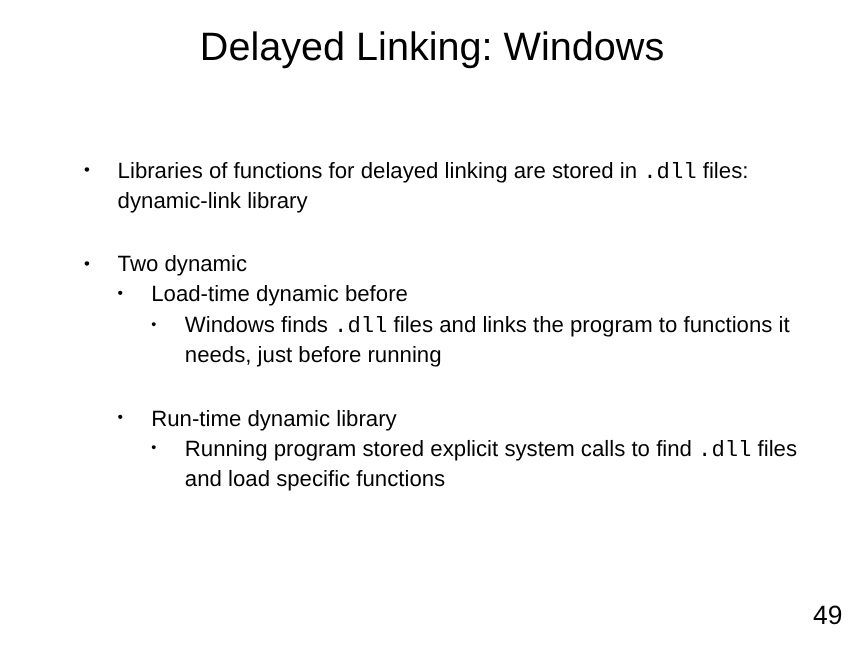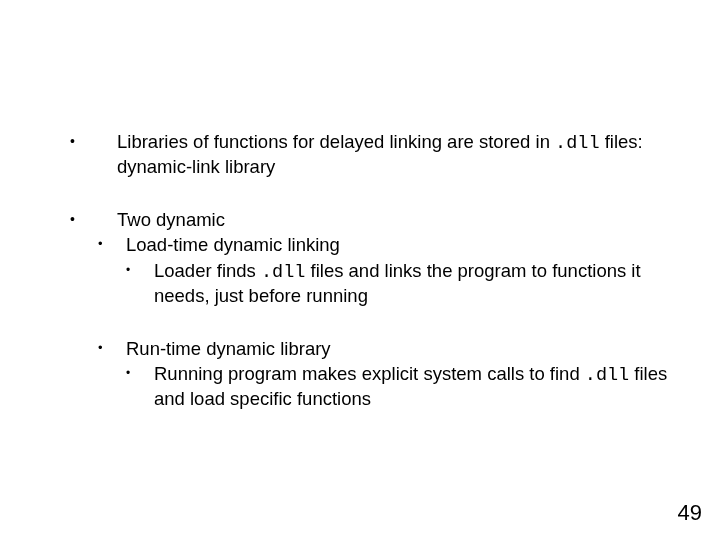--- a/index.html
+++ b/index.html
@@ -39,21 +39,20 @@
     display: flex;
     margin-bottom: 30px;
   }
   .b1 > .dot {
     flex: 0 0 28px;
     font-size: 14px;
     line-height: 22px;
   }
   .b1 > .txt {
     flex: 1;
-    margin-left: 19px;
   }
   .b2 {
     display: flex;
     margin-top: 2px;
     margin-left: 28px;
   }
   .b2 > .dot {
     flex: 0 0 28px;
     font-size: 13px;
     line-height: 22px;
@@ -86,58 +85,59 @@
   }
   .spacer {
     height: 28px;
   }
 </style>
 </head>
 <body>
 
 <div class="slide">
 
+  <div class="title">Delayed Linking: Windows</div>
 
   <div class="body">
 
     <div class="b1">
       <div class="dot">•</div>
       <div class="txt">
         <span>Libraries of functions for delayed linking are stored in </span><span class="mono">.dll</span><span> files: dynamic-link library</span>
       </div>
     </div>
 
     <div class="b1" style="margin-bottom:0;">
       <div class="dot">•</div>
       <div class="txt">Two dynamic</div>
     </div>
 
     <div class="b2">
       <div class="dot">•</div>
-      <div class="txt">Load-time dynamic linking</div>
+      <div class="txt">Load-time dynamic before</div>
     </div>
 
     <div class="b3">
       <div class="dot">•</div>
       <div class="txt">
-        <span>Loader finds </span><span class="mono">.dll</span><span> files and links the program to functions it needs, just before running</span>
+        <span>Windows finds </span><span class="mono">.dll</span><span> files and links the program to functions it needs, just before running</span>
       </div>
     </div>
 
     <div class="spacer"></div>
 
     <div class="b2">
       <div class="dot">•</div>
       <div class="txt">Run-time dynamic library</div>
     </div>
 
     <div class="b3">
       <div class="dot">•</div>
       <div class="txt">
-        <span>Running program makes explicit system calls to find </span><span class="mono">.dll</span><span> files and load specific functions</span>
+        <span>Running program stored explicit system calls to find </span><span class="mono">.dll</span><span> files and load specific functions</span>
       </div>
     </div>
 
   </div>
 
   <div class="pagenum">49</div>
 
 </div>
 
 </body></html>

